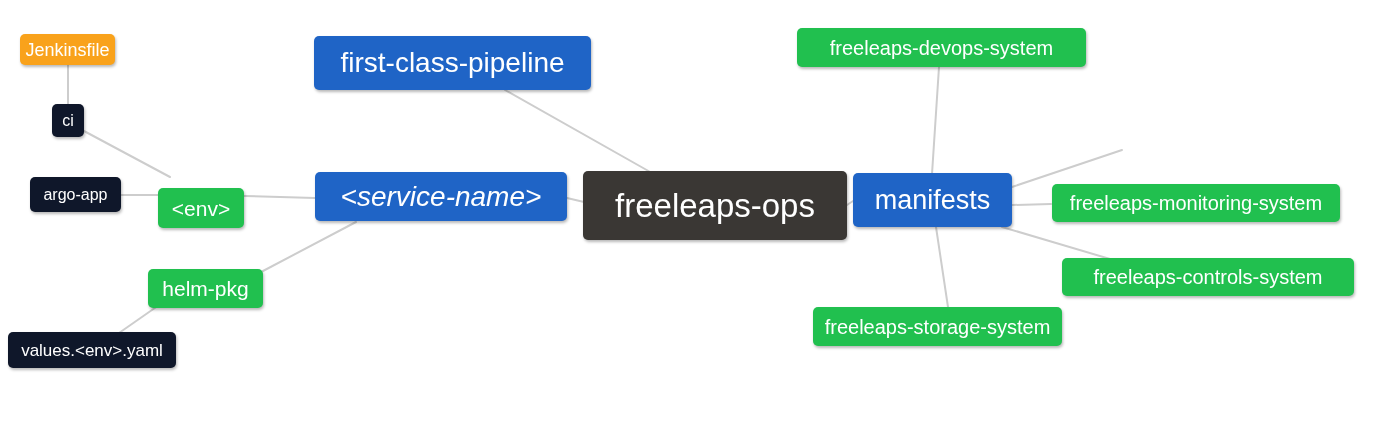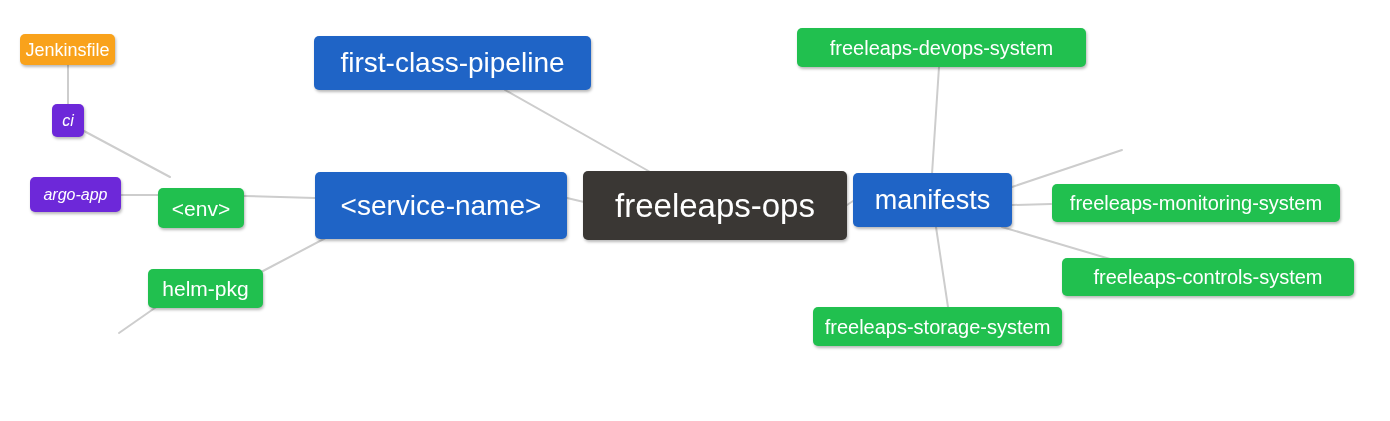--- a/index.html
+++ b/index.html
@@ -17,33 +17,33 @@
     display:flex;align-items:center;justify-content:center;
     color:#ffffff;
     border-radius:5px;
     box-shadow:1px 2px 3px rgba(0,0,0,0.28);
     white-space:nowrap;
     cursor:pointer;
     line-height:1;
     user-select:none;
   }
   .c-orange{background:#F9A21B;}
-  .c-red{background:#6d28d9;font-style:italic;}
+  .c-red{background:#0f172a;}
   .c-green{background:#21C04F;}
   .c-blue{background:#1F64C6;}
   .c-dark{background:#3A3734;}
 
   .n-jenkinsfile{left:20px;top:26px;width:95px;height:31px;font-size:18px;margin-top:8px;}
   .n-ci{left:52px;top:104px;width:32px;height:33px;font-size:16px;}
   .n-argo-app{left:30px;top:177px;width:91px;height:35px;font-size:16px;}
   .n-env{left:158px;top:188px;width:86px;height:40px;font-size:21px;}
   .n-helm-pkg{left:148px;top:257px;width:115px;height:39px;font-size:21px;margin-top:12px;}
   .n-values-env-yaml{left:8px;top:332px;width:168px;height:36px;font-size:17px;}
   .n-first-class-pipeline{left:314px;top:36px;width:277px;height:54px;font-size:28px;}
-  .n-service-name{left:315px;top:172px;width:252px;height:67px;font-size:28px;}
+  .n-service-name{left:315px;top:172px;width:252px;height:49px;font-size:28px;font-style:italic;}
   .n-freeleaps-ops{left:583px;top:171px;width:264px;height:69px;font-size:33px;}
   .n-manifests{left:853px;top:173px;width:159px;height:54px;font-size:27px;}
   .n-devops-system{left:797px;top:28px;width:289px;height:39px;font-size:20px;}
   .n-network-system{left:1054px;top:111px;width:294px;height:38px;font-size:20px;}
   .n-monitoring-system{left:1052px;top:184px;width:288px;height:38px;font-size:20px;}
   .n-controls-system{left:1062px;top:258px;width:292px;height:38px;font-size:20px;}
   .n-storage-system{left:813px;top:307px;width:249px;height:39px;font-size:20px;}
 </style>
 </head>
 <body>
@@ -65,20 +65,21 @@
     <line x1="1012" y1="205" x2="1051" y2="204"></line>
     <line x1="1002" y1="227" x2="1110" y2="259"></line>
     <line x1="936" y1="227" x2="948" y2="307"></line>
   </svg>
 
   <div class="node c-orange n-jenkinsfile">Jenkinsfile</div>
   <div class="node c-red    n-ci">ci</div>
   <div class="node c-red    n-argo-app">argo-app</div>
   <div class="node c-green  n-env">&lt;env&gt;</div>
   <div class="node c-green  n-helm-pkg">helm-pkg</div>
+  <div class="node c-red    n-values-env-yaml">values.&lt;env&gt;.yaml</div>
   <div class="node c-blue   n-first-class-pipeline">first-class-pipeline</div>
   <div class="node c-blue   n-service-name">&lt;service-name&gt;</div>
   <div class="node c-dark   n-freeleaps-ops">freeleaps-ops</div>
   <div class="node c-blue   n-manifests">manifests</div>
   <div class="node c-green  n-devops-system">freeleaps-devops-system</div>
   <div class="node c-green  n-monitoring-system">freeleaps-monitoring-system</div>
   <div class="node c-green  n-controls-system">freeleaps-controls-system</div>
   <div class="node c-green  n-storage-system">freeleaps-storage-system</div>
 
 </div>

